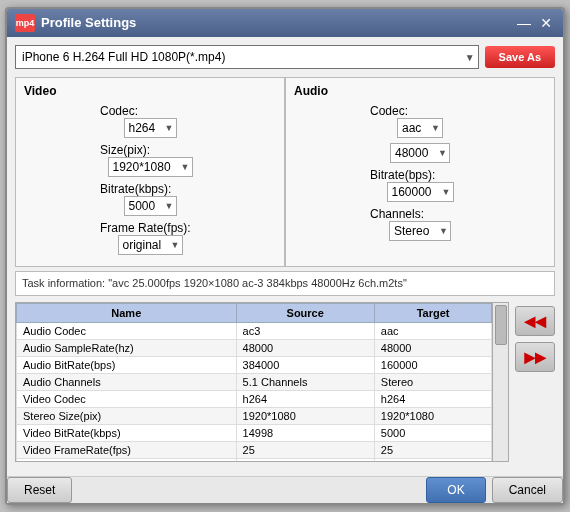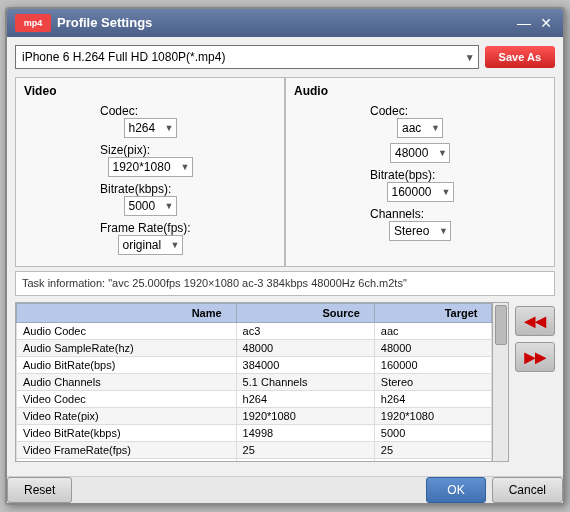--- a/index.html
+++ b/index.html
@@ -31,21 +31,21 @@
       border-radius: 2px 2px 0 0;
     }
     .title-bar-left {
       display: flex;
       align-items: center;
       gap: 6px;
       font-weight: bold;
       font-size: 13px;
     }
     .title-icon {
-      width: 36px;
+      width: 20px;
       height: 18px;
       background: #e44;
       border-radius: 2px;
       display: flex;
       align-items: center;
       justify-content: center;
       font-size: 9px;
       font-weight: bold;
       color: white;
     }
@@ -173,21 +173,21 @@
     .data-table {
       width: 100%;
       border-collapse: collapse;
       font-size: 11px;
     }
     .data-table thead tr {
       background: #b8c8e8;
     }
     .data-table thead th {
       padding: 3px 14px;
-      text-align: right;
+      text-align: center;
       border: 1px solid #9ab;
       font-weight: bold;
     }
     .data-table tbody tr {
       background: white;
     }
     .data-table tbody tr:nth-child(even) {
       background: #f5f5f5;
     }
     .data-table tbody td {
@@ -407,21 +407,21 @@
                 <td>Audio Channels</td>
                 <td>5.1 Channels</td>
                 <td>Stereo</td>
               </tr>
               <tr>
                 <td>Video Codec</td>
                 <td>h264</td>
                 <td>h264</td>
               </tr>
               <tr>
-                <td>Video Rate(pix)</td>
+                <td>Stereo Size(pix)</td>
                 <td>1920*1080</td>
                 <td>1920*1080</td>
               </tr>
               <tr>
                 <td>Video BitRate(kbps)</td>
                 <td>14998</td>
                 <td>5000</td>
               </tr>
               <tr>
                 <td>Video FrameRate(fps)</td>

